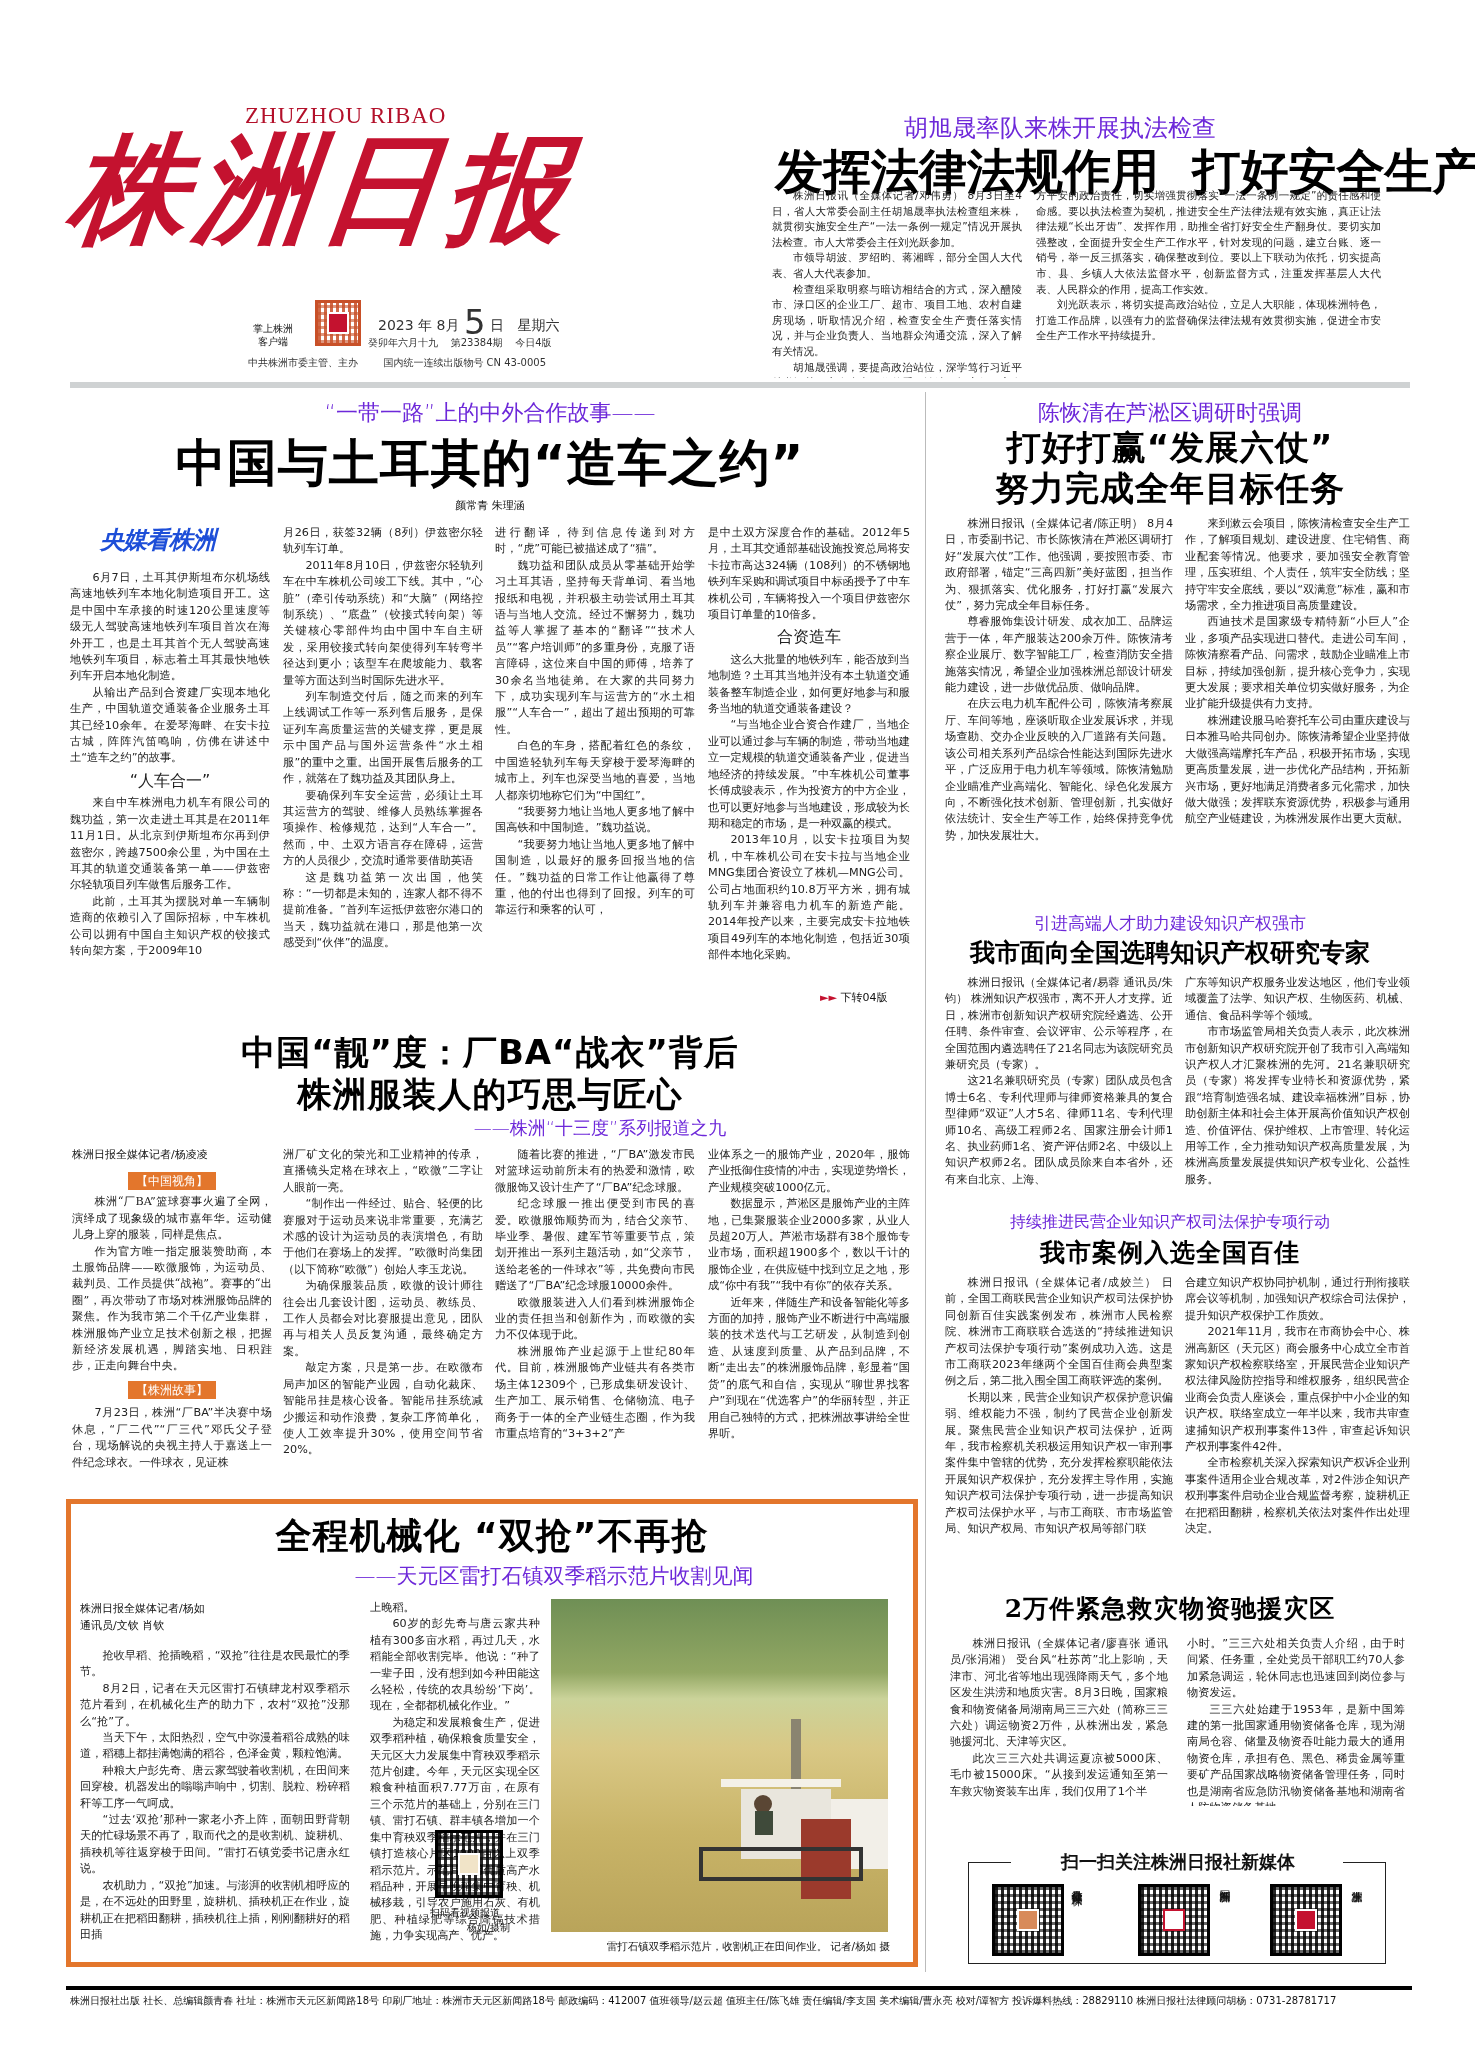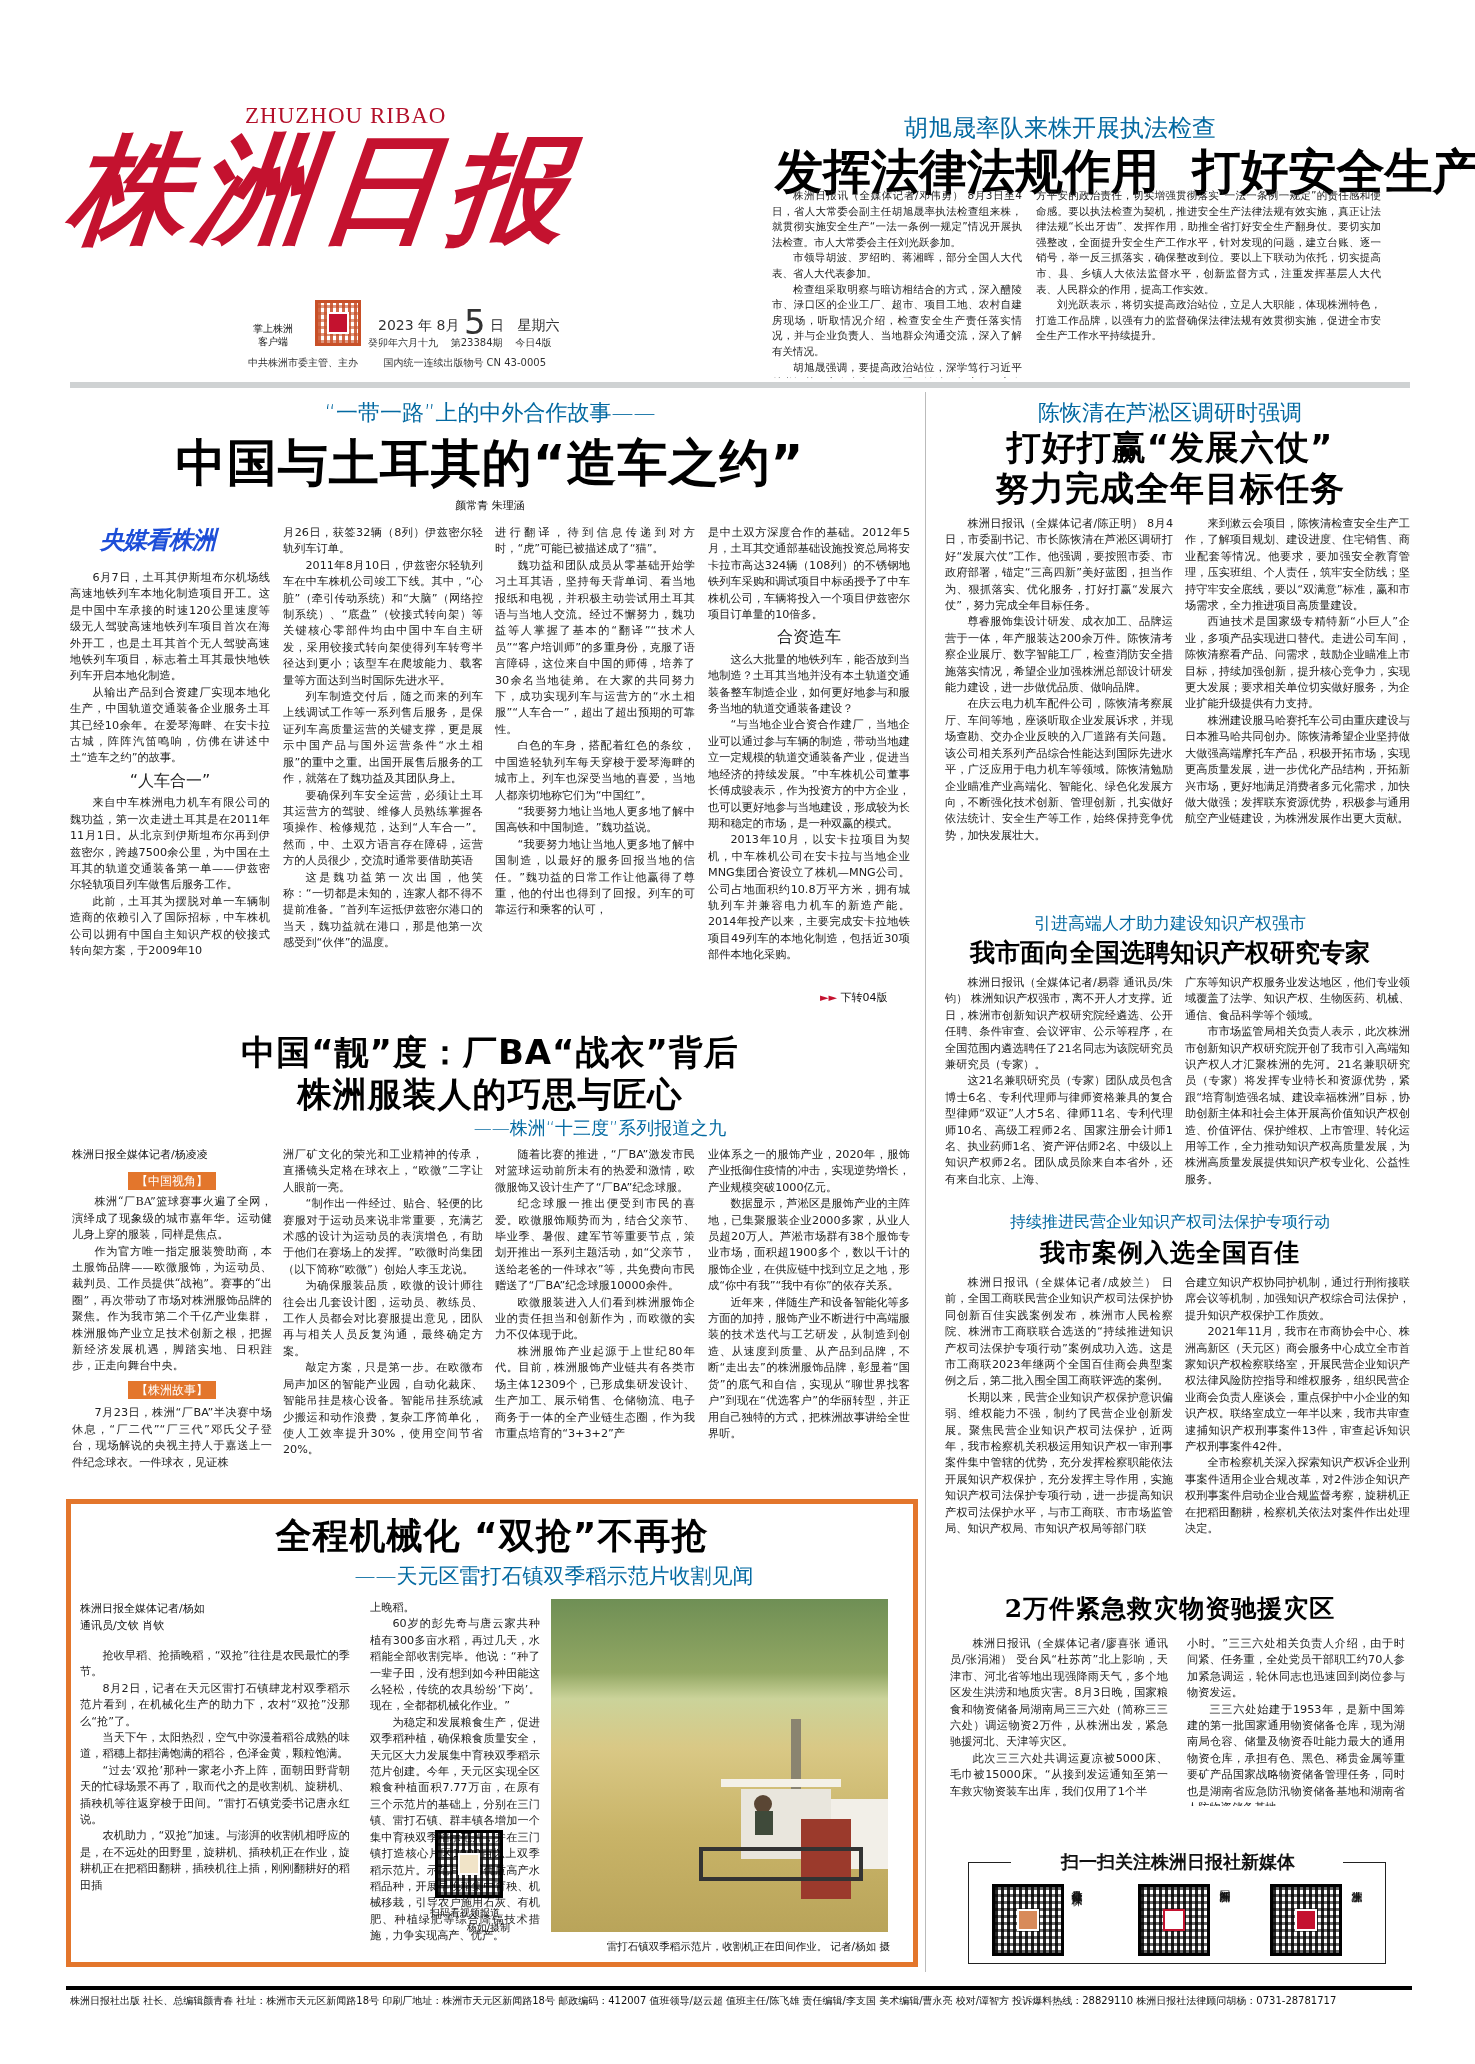--- a/index.html
+++ b/index.html
@@ -4,21 +4,21 @@
 <style>
   * { box-sizing: border-box; margin: 0; padding: 0; }
   html, body { width: 1475px; height: 2064px; background: #fff; overflow: hidden; }
   body { font-family: "DejaVu Sans", "Liberation Sans", sans-serif; color: #111; position: relative; }
   .abs { position: absolute; }
   .txt { font-size: 11.2px; line-height: 16.4px; text-align: justify; color: #222; overflow: hidden; }
   .txt p { text-indent: 2em; }
   .txt p.noind { text-indent: 0; }
   .serif { font-family: "DejaVu Serif", "Liberation Serif", serif; }
   .hd-bold { font-weight: 900; color: #000; letter-spacing: 1px; }
-  .kicker { font-weight: 300; color: #0369a1; }
+  .kicker { font-weight: 300; color: #6d28d9; }
   .center { text-align: center; }
 
   
   #masthead-en { left: 245px; top: 103px; font-family: "Liberation Serif", serif; font-size: 23px; color: #b3102a; letter-spacing: 1px; }
   #masthead-cn { left: 70px; top: 130px; font-family: "DejaVu Serif", serif; font-size: 118px; font-weight: 900; color: #c4122f; letter-spacing: 8px; font-style: italic; transform: skewX(-6deg); line-height: 1; }
   .qr { background:
       repeating-linear-gradient(90deg, rgba(0,0,0,.85) 0 3px, transparent 3px 6px),
       repeating-linear-gradient(0deg, rgba(0,0,0,.6) 0 3px, transparent 3px 7px);
       border: 3px solid #000; position: absolute; }
   .qr.red { background:
@@ -228,20 +228,21 @@
 <div class="abs center hd-bold" style="left:66px;top:1512px;width:852px;font-size:36px;white-space:pre;">全程机械化 “双抢”不再抢</div>
 <div class="abs center kicker" style="left:66px;top:1562px;width:976px;font-size:21px;">——天元区雷打石镇双季稻示范片收割见闻</div>
 <div class="abs" style="left:80px;top:1600px;font-size:11px;line-height:17px;">
   <div>株洲日报全媒体记者/杨如</div>
   <div>通讯员/文钦 肖钦</div>
 </div>
 <div class="abs txt" style="left:80px;top:1648px;width:270px;height:312px;">
   <p>抢收早稻、抢插晚稻，“双抢”往往是农民最忙的季节。</p>
   <p>8月2日，记者在天元区雷打石镇肆龙村双季稻示范片看到，在机械化生产的助力下，农村“双抢”没那么“抢”了。</p>
   <p>当天下午，太阳热烈，空气中弥漫着稻谷成熟的味道，稻穗上都挂满饱满的稻谷，色泽金黄，颗粒饱满。</p>
+  <p>种粮大户彭先奇、唐云家驾驶着收割机，在田间来回穿梭。机器发出的嗡嗡声响中，切割、脱粒、粉碎稻秆等工序一气呵成。</p>
   <p>“过去‘双抢’那种一家老小齐上阵，面朝田野背朝天的忙碌场景不再了，取而代之的是收割机、旋耕机、插秧机等往返穿梭于田间。”雷打石镇党委书记唐永红说。</p>
   <p>农机助力，“双抢”加速。与澎湃的收割机相呼应的是，在不远处的田野里，旋耕机、插秧机正在作业，旋耕机正在把稻田翻耕，插秧机往上插，刚刚翻耕好的稻田插</p>
 </div>
 <div class="abs txt" style="left:370px;top:1600px;width:170px;height:360px;">
   <p class="noind">上晚稻。</p>
   <p>60岁的彭先奇与唐云家共种植有300多亩水稻，再过几天，水稻能全部收割完毕。他说：“种了一辈子田，没有想到如今种田能这么轻松，传统的农具纷纷‘下岗’。现在，全都都机械化作业。”</p>
   <p>为稳定和发展粮食生产，促进双季稻种植，确保粮食质量安全，天元区大力发展集中育秧双季稻示范片创建。今年，天元区实现全区粮食种植面积7.77万亩，在原有三个示范片的基础上，分别在三门镇、雷打石镇、群丰镇各增加一个集中育秧双季稻示范片，并在三门镇打造核心片区1000亩以上双季稻示范片。示范片选用优质高产水稻品种，开展早晚稻集中育秧、机械移栽，引导农户施用石灰、有机肥、种植绿肥等综合降镉技术措施，力争实现高产、优产。</p>
 </div>
 <div class="qr" style="left:435px;top:1830px;width:68px;height:68px;">
     <div class="center-logo" style="background:#f1e4c8;border-color:#fff;"></div>

